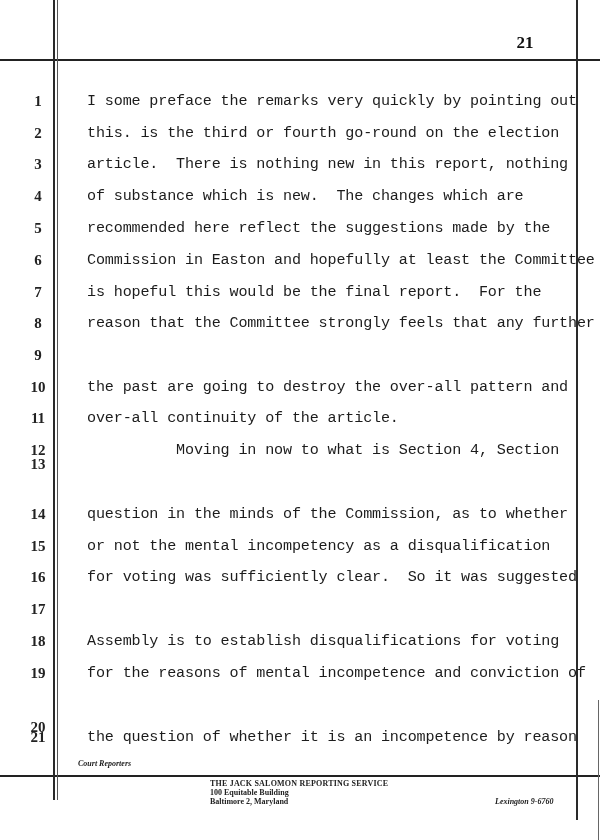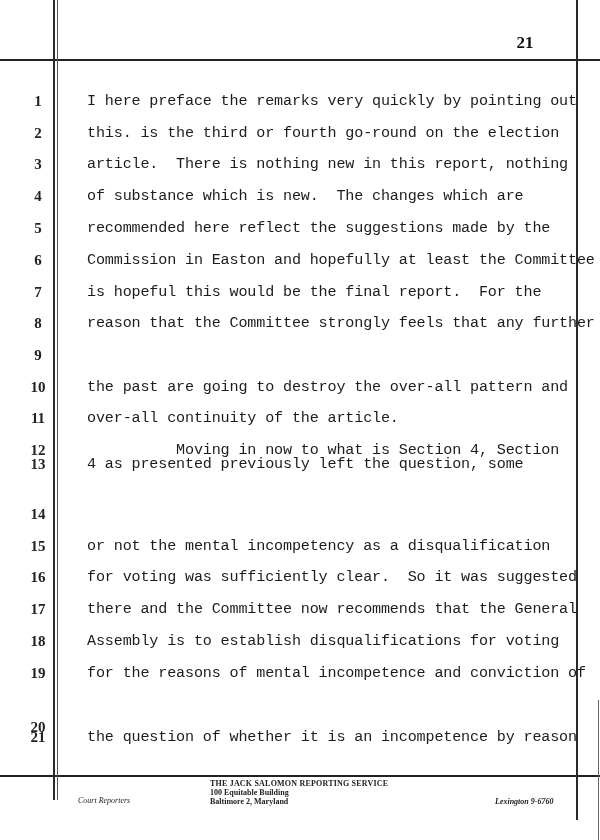--- a/index.html
+++ b/index.html
@@ -17,22 +17,22 @@
   .line-no {
     position:absolute; left:18px; width:40px; text-align:center;
     font-family:"Liberation Serif", "DejaVu Serif", serif; font-weight:bold; font-size:15px; color:#222;
     top:5px;
   }
   .line-text {
     position:absolute; left:87px; top:4px; white-space:pre;
     font-size:15.1px; letter-spacing:-0.15px; color:#1c1c1c;
   }
   .footer-left {
-    position:absolute; left:78px; top:796px; font-family:"Liberation Serif", serif;
-    font-style:italic; font-weight:normal; font-size:8px; color:#222;
+    position:absolute; left:78px; top:759px; font-family:"Liberation Serif", serif;
+    font-style:italic; font-weight:bold; font-size:8px; color:#222;
   }
   .footer-center {
     position:absolute; left:210px; top:779px; width:220px; 
     font-family:"Liberation Serif", serif; font-weight:bold; font-size:8px; line-height:9px; color:#222;
   }
   .footer-center .title { letter-spacing:0.2px; }
   .footer-right {
     position:absolute; left:495px; top:797px; font-family:"Liberation Serif", serif;
     font-style:italic; font-weight:bold; font-size:8px; color:#222;
   }
@@ -45,21 +45,21 @@
 <div class="vline" style="left:53px;top:0;height:800px;width:2px;"></div>
 <div class="vline" style="left:57px;top:0;height:800px;width:1px;background:#555;"></div>
 <div class="vline" style="left:576px;top:0;height:820px;width:2px;"></div>
 <div class="vline" style="left:598px;top:700px;height:140px;width:1px;background:#666;"></div>
 
 <div class="page-number">21</div>
 
 <div>
   <div class="line-row" style="top:88px;">
       <span class="line-no">1</span>
-      <span class="line-text">I here preface the remarks very quickly by pointing out</span>
+      <span class="line-text">I some preface the remarks very quickly by pointing out</span>
     </div>
   <div class="line-row" style="top:120px;">
       <span class="line-no">2</span>
       <span class="line-text">this. is the third or fourth go-round on the election</span>
     </div>
   <div class="line-row" style="top:151px;">
       <span class="line-no">3</span>
       <span class="line-text">article.  There is nothing new in this report, nothing</span>
     </div>
   <div class="line-row" style="top:183px;">
@@ -92,36 +92,35 @@
   <div class="line-row" style="top:405px;">
       <span class="line-no">11</span>
       <span class="line-text">over-all continuity of the article.</span>
     </div>
   <div class="line-row" style="top:437px;">
       <span class="line-no">12</span>
       <span class="line-text">          Moving in now to what is Section 4, Section</span>
     </div>
   <div class="line-row" style="top:451px;">
       <span class="line-no">13</span>
-      <span class="line-text">4 as presented previously left the question, some</span>
     </div>
   <div class="line-row" style="top:501px;">
       <span class="line-no">14</span>
+      <span class="line-text">question in the minds of the Commission, as to whether</span>
     </div>
   <div class="line-row" style="top:533px;">
       <span class="line-no">15</span>
       <span class="line-text">or not the mental incompetency as a disqualification</span>
     </div>
   <div class="line-row" style="top:564px;">
       <span class="line-no">16</span>
       <span class="line-text">for voting was sufficiently clear.  So it was suggested</span>
     </div>
   <div class="line-row" style="top:596px;">
       <span class="line-no">17</span>
-      <span class="line-text">there and the Committee now recommends that the General</span>
     </div>
   <div class="line-row" style="top:628px;">
       <span class="line-no">18</span>
       <span class="line-text">Assembly is to establish disqualifications for voting</span>
     </div>
   <div class="line-row" style="top:660px;text-decoration:underline;">
       <span class="line-no">19</span>
       <span class="line-text">for the reasons of mental incompetence and conviction of</span>
     </div>
   <div class="line-row" style="top:692px;margin-top:22px;">

